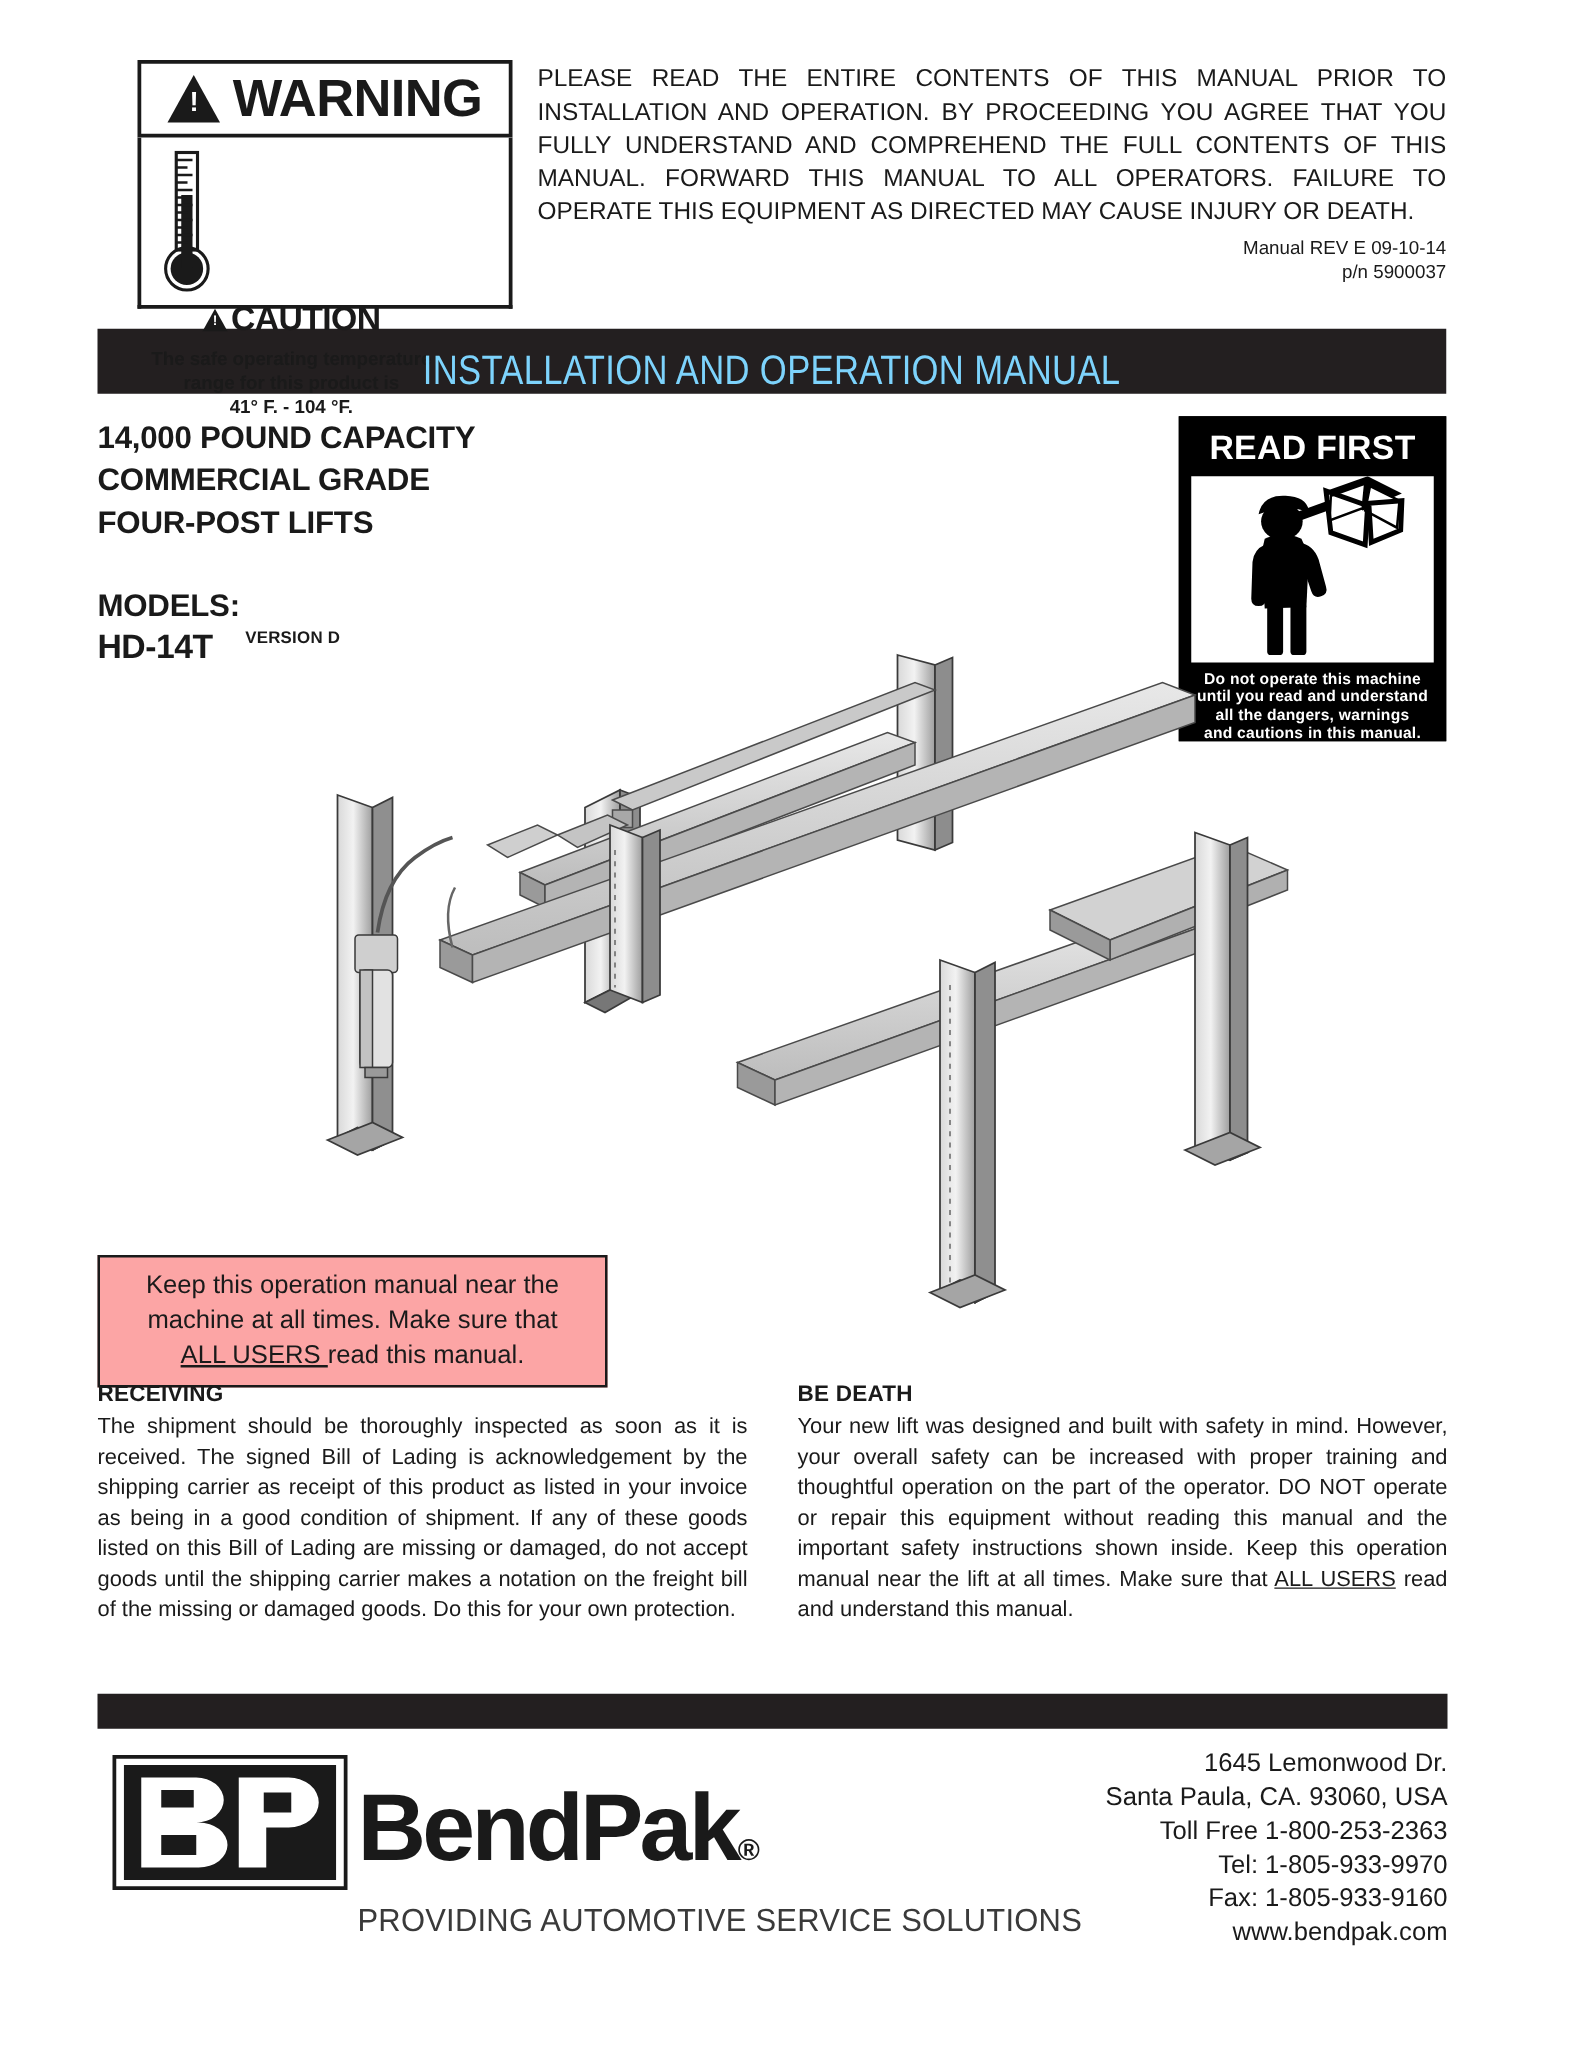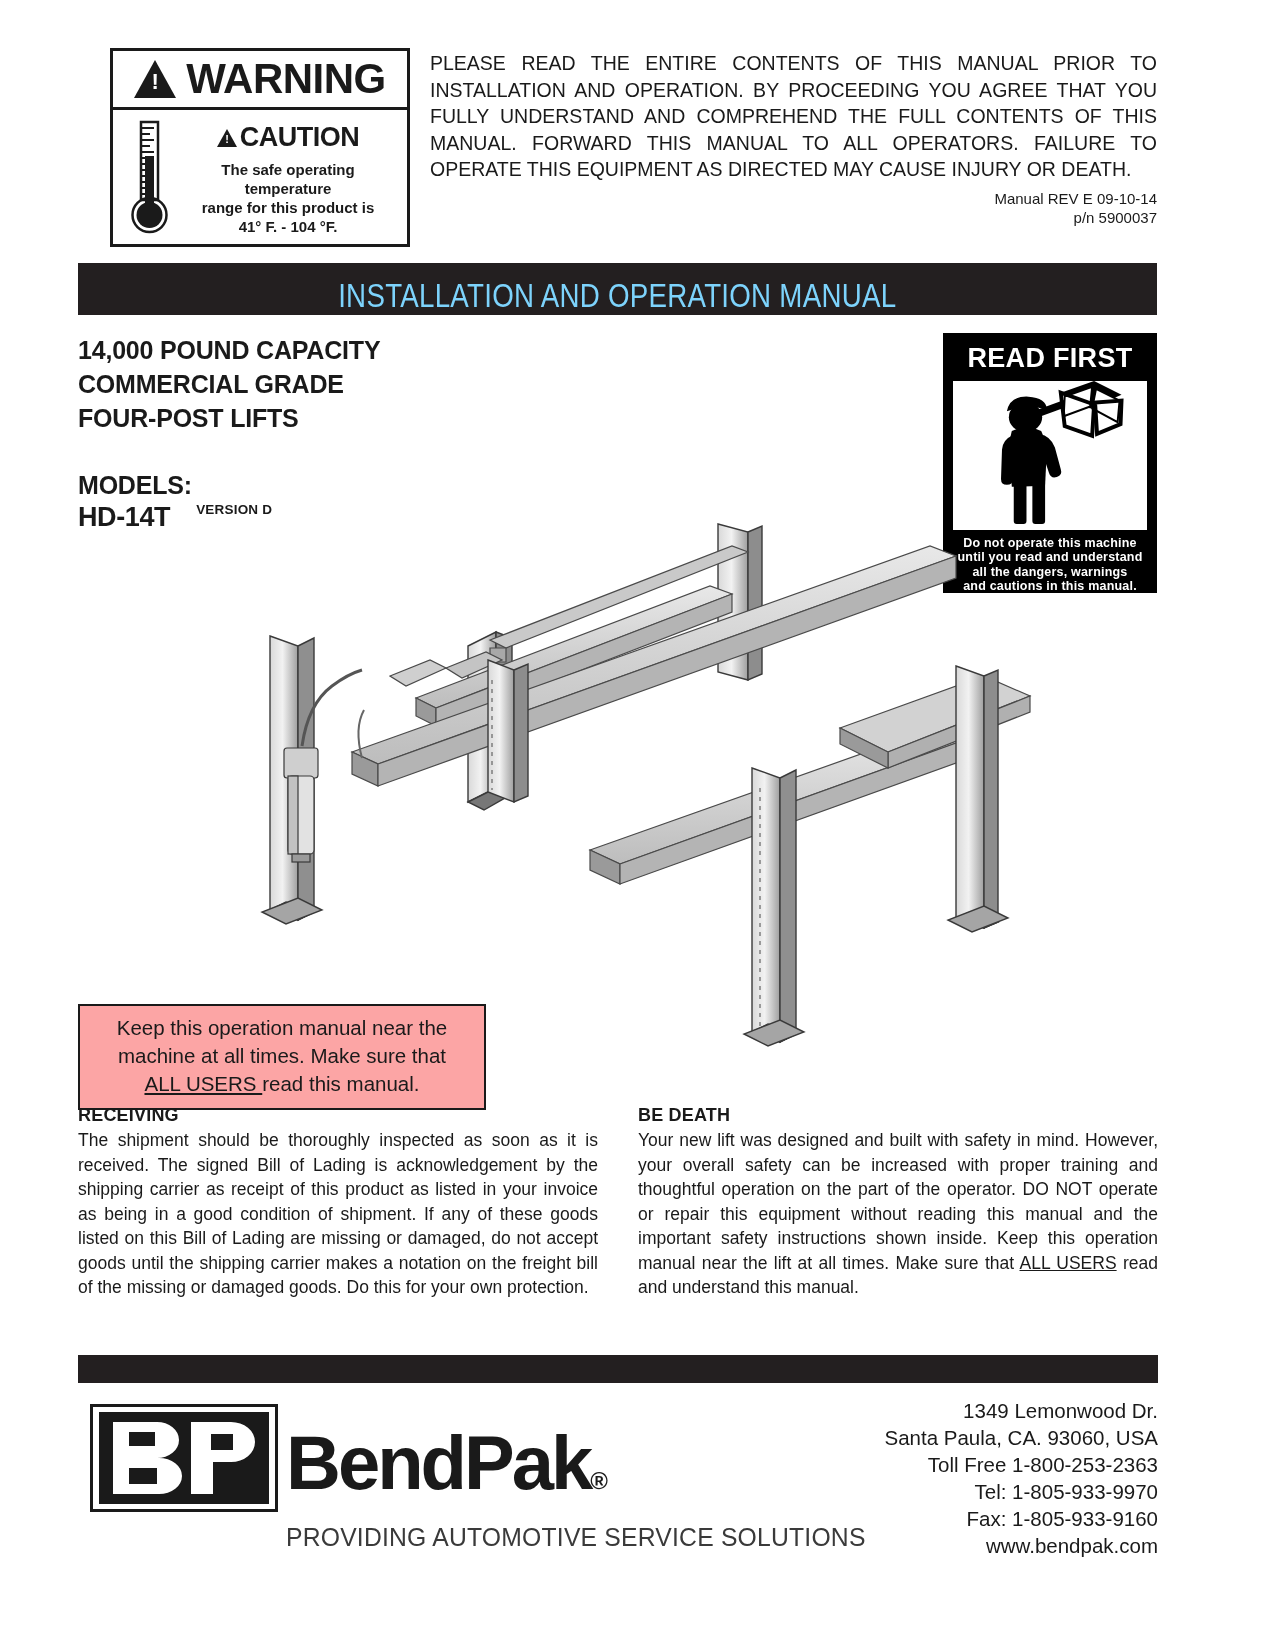--- a/index.html
+++ b/index.html
@@ -36,20 +36,21 @@
   }
   .warn-text { font-size: 42px; font-weight: bold; letter-spacing: -0.5px; line-height: 44px; font-family: "Liberation Sans", sans-serif; }
 
   .caution-box {
     border: 3px solid #1a1a1a;
     border-top: none;
     height: 137px;
     display: flex; align-items: flex-start;
     background: #fff;
     padding: 8px 8px 6px 8px;
+    flex-direction: column;
   }
   .thermo { width: 56px; flex: 0 0 56px; position: relative; height: 118px; }
   .thermo svg { display: block; }
   .caution-right { flex: 1; text-align: center; padding-top: 4px; }
   .caution-title { font-size: 27px; font-weight: bold; letter-spacing: -0.5px; display: inline-flex; align-items: center; gap: 2px; }
   .caution-tri { width: 0; height: 0; border-left: 10px solid transparent; border-right: 10px solid transparent; border-bottom: 18px solid #1a1a1a; position: relative; margin-right: 1px; }
   .caution-tri:after { content: "!"; position: absolute; left: -2px; top: 5px; width: 4px; color: #fff; font-size: 11px; font-weight: bold; line-height: 11px; text-align: center; }
   .caution-lines { font-size: 15px; font-weight: bold; line-height: 19px; margin-top: 7px; }
 
   .intro { flex: 1; padding-left: 20px; padding-top: 2px; }
@@ -393,21 +394,21 @@
             <path d="M92 10 h40 a24 20 0 0 1 0 40 h-18 v32 h-22 z" fill="#fff"></path>
             <rect x="112" y="22" width="22" height="16" fill="#1a1a1a"></rect>
           </svg>
         </div>
         <div class="brand-text"><span>BendPak</span><span class="reg">®</span></div>
       </div>
       <div class="tagline">PROVIDING AUTOMOTIVE SERVICE SOLUTIONS</div>
     </div>
 
     <div class="address">
-      <div>1349 Lemonwood Dr.</div>
+      <div>1645 Lemonwood Dr.</div>
       <div>Santa Paula, CA. 93060, USA</div>
       <div>Toll Free 1-800-253-2363</div>
       <div>Tel: 1-805-933-9970</div>
       <div>Fax: 1-805-933-9160</div>
       <div>www.bendpak.com</div>
     </div>
   </div>
 
 </div>
 

